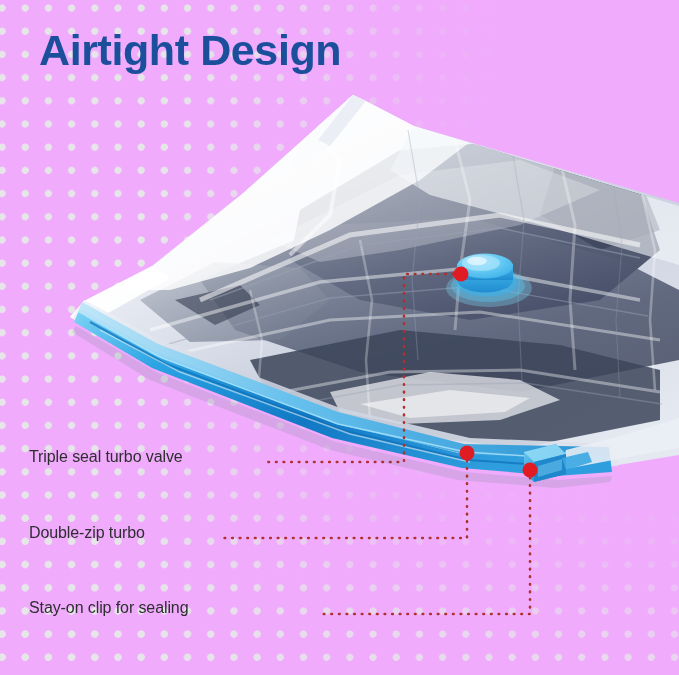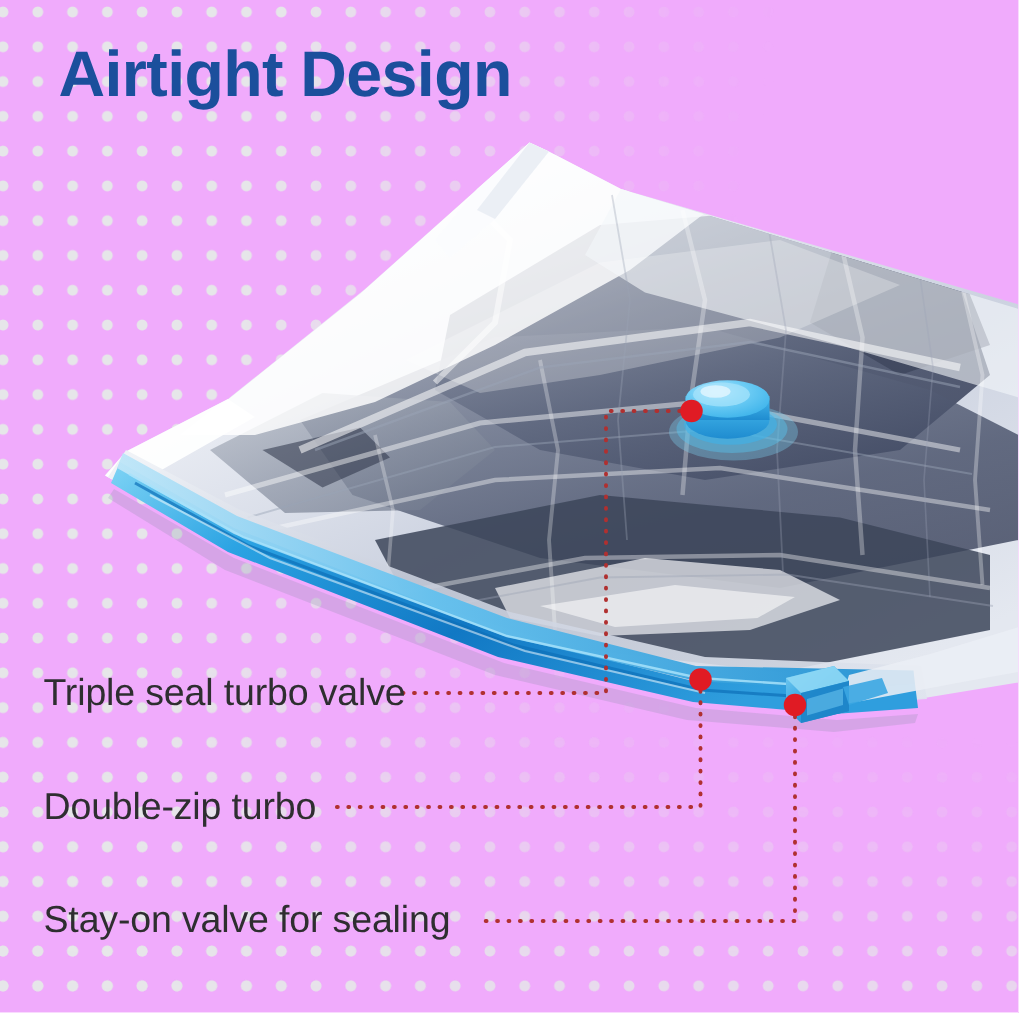--- a/index.html
+++ b/index.html
@@ -60,21 +60,21 @@
     position: absolute;
     left: 0; top: 0;
     width: 679px;
     height: 675px;
     pointer-events: none;
   }
 
   
   .callout-label {
     position: absolute;
-    font-size: 25px;
+    font-size: 16px;
     color: #2e2e30;
     white-space: nowrap;
     letter-spacing: -0.1px;
   }
   #label-valve  { left: 29px; top: 448px; }
   #label-zip    { left: 29px; top: 524px; }
   #label-clip   { left: 29px; top: 599px; }
 
   
   #leader-lines {
@@ -262,15 +262,15 @@
       <path d="M467,453 L467,538 L218,538"></path>
       <path d="M530,470 L530,614 L318,614"></path>
     </g>
     <circle cx="461" cy="274" r="7.5" fill="#e01b24"></circle>
     <circle cx="467" cy="453" r="7.5" fill="#e01b24"></circle>
     <circle cx="530" cy="470" r="7.5" fill="#e01b24"></circle>
   </svg>
 
   <div class="callout-label" id="label-valve">Triple seal turbo valve</div>
   <div class="callout-label" id="label-zip">Double-zip turbo</div>
-  <div class="callout-label" id="label-clip">Stay-on valve for sealing</div>
+  <div class="callout-label" id="label-clip">Stay-on clip for sealing</div>
 
 </div>
 
 </body></html>

